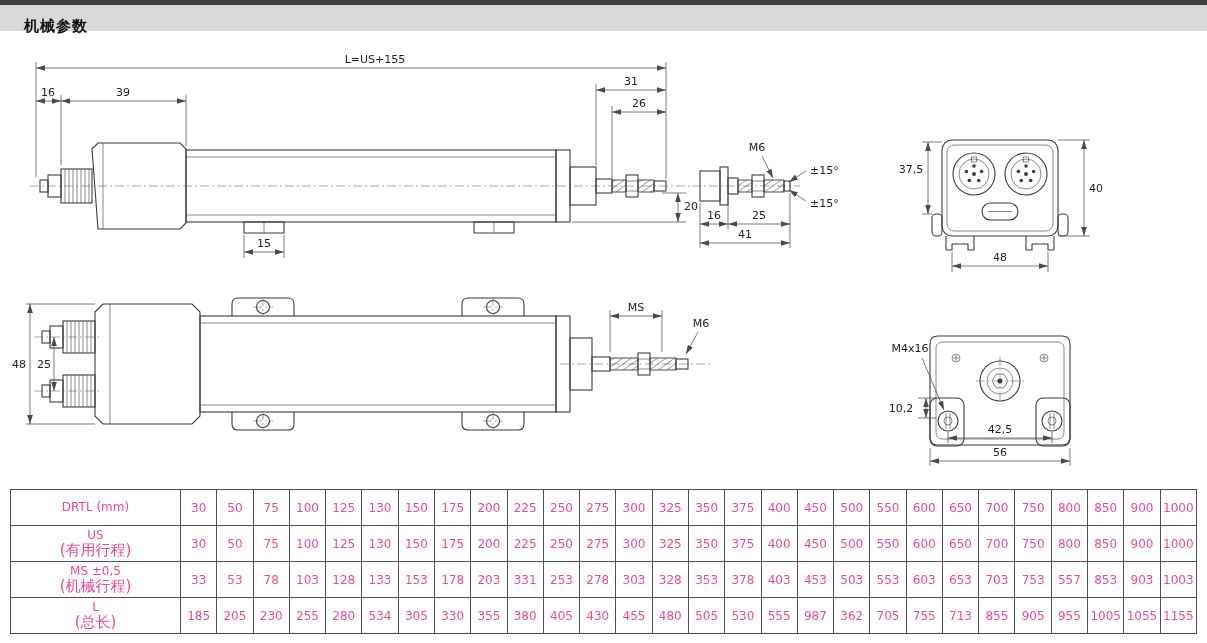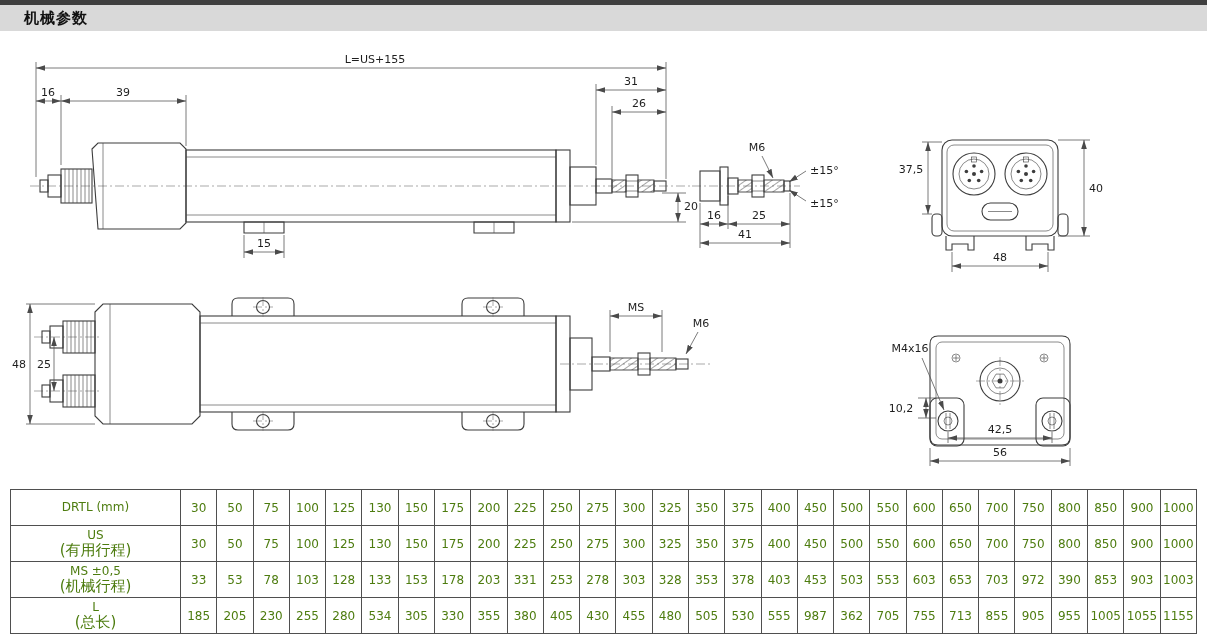--- a/index.html
+++ b/index.html
@@ -9,37 +9,37 @@
     font-family:"DejaVu Sans","Liberation Sans",sans-serif;
     position:relative;
     overflow:hidden;
     color:#222;
   }
   .header {
     position:absolute; top:0; left:0; width:1207px; height:31px;
     background:#d9d9d9; border-top:5px solid #3f3f3f;
   }
   .header .title {
-    position:absolute; left:24px; top:4px;
+    position:absolute; left:24px; top:12px;
     font-size:15px; font-weight:bold; color:#111; letter-spacing:1px;
   }
   svg.drawings { position:absolute; top:0; left:0; }
 
   .ol { fill:none; stroke:#3d3d3d; stroke-width:1.1; }
   .il { fill:none; stroke:#4a4a4a; stroke-width:0.65; }
   .dl { fill:none; stroke:#4f4f4f; stroke-width:0.75; }
   .cl { fill:none; stroke:#6f6f6f; stroke-width:0.6; stroke-dasharray:9 3 2 3; }
   .ht { fill:url(#hatch); stroke:#3d3d3d; stroke-width:0.9; }
   .pin { fill:#3d3d3d; }
   text.dt { font-size:11px; fill:#1e1e1e; text-anchor:middle; }
 
   .table-wrap { position:absolute; left:10px; top:489px; width:1187px; }
   table.spec {
     width:100%; border-collapse:collapse; table-layout:fixed;
-    font-size:12px; color:#4d7c0f;
+    font-size:12px; color:#ec4899;
   }
   table.spec th, table.spec td {
     border:1px solid #4f4f4f; text-align:center; vertical-align:middle;
     height:36px; padding:0; font-weight:normal;
   }
   table.spec th { width:170px; }
   .lbl1 { font-size:12px; line-height:1.2; }
   .lbl2 { font-size:15px; line-height:1.1; }
 </style>
 </head>
@@ -385,22 +385,22 @@
           <td>328</td>
           <td>353</td>
           <td>378</td>
           <td>403</td>
           <td>453</td>
           <td>503</td>
           <td>553</td>
           <td>603</td>
           <td>653</td>
           <td>703</td>
-          <td>972</td>
-          <td>390</td>
+          <td>753</td>
+          <td>557</td>
           <td>853</td>
           <td>903</td>
           <td>1003</td>
         </tr>
         <tr>
           <th>
             <div class="lbl1">L</div>
             <div class="lbl2">(总长)</div>
           </th>
           <td>185</td>

